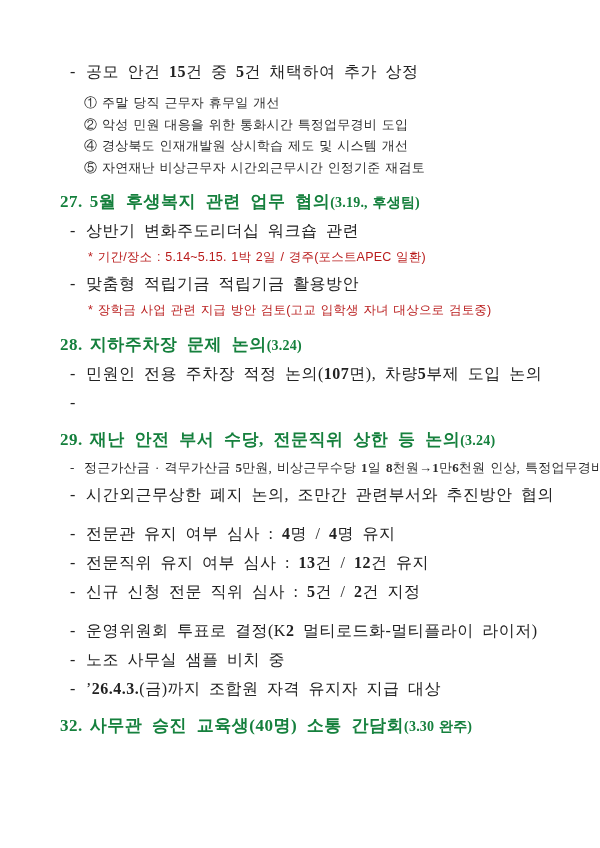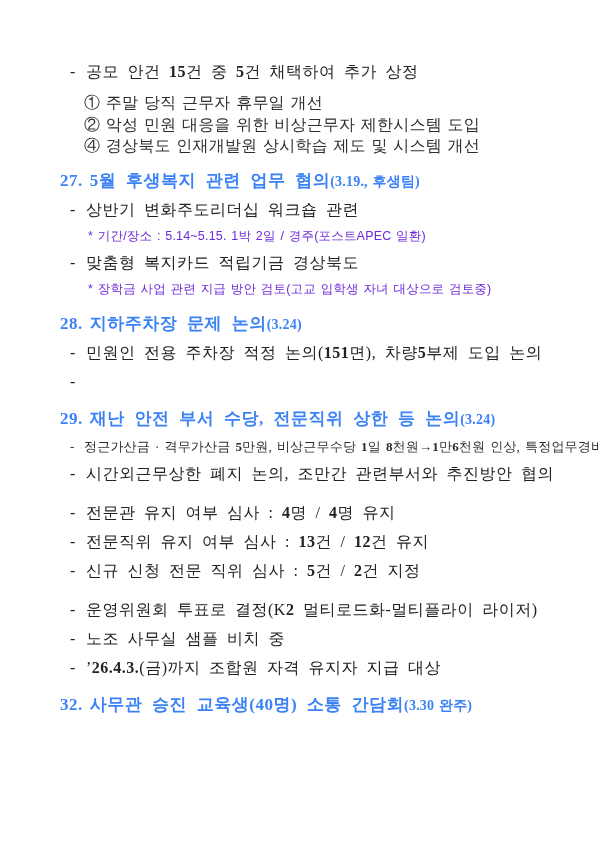--- a/index.html
+++ b/index.html
@@ -20,21 +20,21 @@
     padding: 56px 30px 20px 60px;
     font-family: "Liberation Serif", serif;
     color: #1f1f1f;
   }
   .section { margin-top: 12px; }
   .section.continuation { margin-top: 0; }
 
   .heading {
     font-size: 17px;
     font-weight: bold;
-    color: #3b82f6;
+    color: #15803d;
     line-height: 24px;
     letter-spacing: 0.5px;
     word-spacing: 5px;
     white-space: nowrap;
   }
   .heading .num { margin-right: 7px; }
   .heading .paren {
     font-size: 14px;
     letter-spacing: 0.2px;
     word-spacing: 1px;
@@ -60,83 +60,86 @@
     letter-spacing: 0.2px;
     word-spacing: 1.5px;
     margin-top: 3px;
     padding-left: 10px;
     color: #2a2a2a;
   }
   .item-dash-small .marker { flex: 0 0 14px; }
 
   .item-circle {
     font-family: "Liberation Sans", sans-serif;
-    font-size: 16px;
+    font-size: 13px;
     line-height: 21.5px;
     letter-spacing: 0.2px;
     word-spacing: 1px;
     padding-left: 24px;
     color: #2e2e2e;
   }
   .item-dash + .item-circle { margin-top: 7px; }
 
   .item-star {
     font-family: "Liberation Sans", sans-serif;
     font-size: 12.5px;
     line-height: 22px;
     letter-spacing: 0.2px;
     word-spacing: 1px;
     margin-top: 2px;
     padding-left: 28px;
-    color: #6d28d9;
+    color: #b91c1c;
   }
 
   b { font-weight: bold; }
 </style>
 </head>
 <body>
 
 <div class="page">
     <section class="section continuation">
       <div class="item item-dash">
         <span class="marker">-</span>
         <span class="text">공모 안건 <b>15</b>건 중 <b>5</b>건 채택하여 추가 상정</span>
       </div>
       <div class="item item-circle">
         <span class="text">① 주말 당직 근무자 휴무일 개선</span>
       </div>
       <div class="item item-circle">
-        <span class="text">② 악성 민원 대응을 위한 비상근무자 제한시스템 도입</span>
+        <span class="text">② 악성 민원 대응을 위한 통화시간 특정업무경비 도입</span>
       </div>
       <div class="item item-circle">
         <span class="text">④ 경상북도 인재개발원 상시학습 제도 및 시스템 개선</span>
+      </div>
+      <div class="item item-circle">
+        <span class="text">⑤ 자연재난 비상근무자 시간외근무시간 인정기준 재검토</span>
       </div>
     </section>
     <section class="section">
       <div class="heading"><span class="num">27.</span><span class="title">5월 후생복지 관련 업무 협의</span><span class="paren">(3.19., 후생팀)</span></div>
       <div class="item item-dash">
         <span class="marker">-</span>
         <span class="text">상반기 변화주도리더십 워크숍 관련</span>
       </div>
       <div class="item item-star">
         <span class="text">* 기간/장소 : 5.14~5.15. 1박 2일 / 경주(포스트APEC 일환)</span>
       </div>
       <div class="item item-dash">
         <span class="marker">-</span>
-        <span class="text">맞춤형 복지카드 적립기금 경상북도</span>
+        <span class="text">맞춤형 적립기금 적립기금 활용방안</span>
       </div>
       <div class="item item-star">
         <span class="text">* 장학금 사업 관련 지급 방안 검토(고교 입학생 자녀 대상으로 검토중)</span>
       </div>
     </section>
     <section class="section">
       <div class="heading"><span class="num">28.</span><span class="title">지하주차장 문제 논의</span><span class="paren">(3.24)</span></div>
       <div class="item item-dash">
         <span class="marker">-</span>
-        <span class="text">민원인 전용 주차장 적정 논의(<b>151</b>면), 차량<b>5</b>부제 도입 논의</span>
+        <span class="text">민원인 전용 주차장 적정 논의(<b>107</b>면), 차량<b>5</b>부제 도입 논의</span>
       </div>
       <div class="item item-dash">
         <span class="marker">-</span>
       </div>
     </section>
     <section class="section">
       <div class="heading"><span class="num">29.</span><span class="title">재난 안전 부서 수당, 전문직위 상한 등 논의</span><span class="paren">(3.24)</span></div>
       <div class="item item-dash-small">
         <span class="marker">-</span>
         <span class="text">정근가산금 · 격무가산금 <b>5</b>만원, 비상근무수당 <b>1</b>일 <b>8</b>천원→<b>1</b>만<b>6</b>천원 인상, 특정업무경비(월만)</span>

